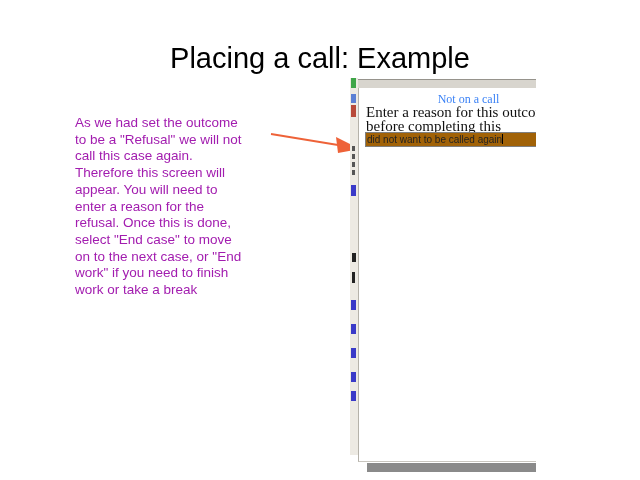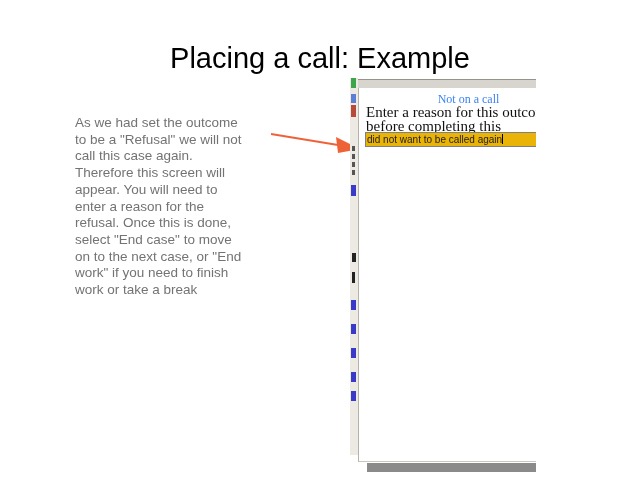--- a/index.html
+++ b/index.html
@@ -9,21 +9,21 @@
   }
   
   .slide-title{
     position:absolute;top:42px;left:0;width:640px;text-align:center;
     font-size:29px;line-height:33px;font-weight:400;color:#000000;
     font-family:"Liberation Sans",sans-serif;letter-spacing:0px;
   }
   
   .note{
     position:absolute;left:75px;top:115px;width:200px;
-    font-size:13.5px;line-height:16.7px;color:#737373;
+    font-size:13.5px;line-height:16.7px;color:#a21caf;
     white-space:pre-line;
   }
   
   .arrow{position:absolute;left:270px;top:129px;width:92px;height:26px;}
   
   .edge-strip{
     position:absolute;left:350px;top:78px;width:8px;height:377px;
     background:var(--strip);overflow:hidden;
   }
   .frag{position:absolute;}
@@ -40,21 +40,21 @@
   .dialog-title{
     position:absolute;top:4px;left:0;width:100%;text-align:center;
     font-size:12px;line-height:14px;color:#3b82f6;
   }
   .dialog-prompt{
     position:absolute;top:18px;left:7px;width:208px;
     font-size:15px;line-height:13.5px;color:#111;white-space:pre-line;
   }
   .textbox{
     position:absolute;top:44px;left:6px;width:206px;height:15px;
-    background:#eab308;border:1px solid #7f7f7f;box-sizing:border-box;
+    background:#a16207;border:1px solid #7f7f7f;box-sizing:border-box;
     font-family:"Liberation Sans",sans-serif;font-size:10px;line-height:13px;
     color:#222;padding:0 1px;white-space:nowrap;overflow:hidden;
   }
   .caret{
     display:inline-block;width:1px;height:10px;background:#000;
     vertical-align:-1px;margin-left:0px;
   }
   .links{position:absolute;top:95px;left:8px;}
   .links a{
     display:block;font-size:12px;line-height:14px;

